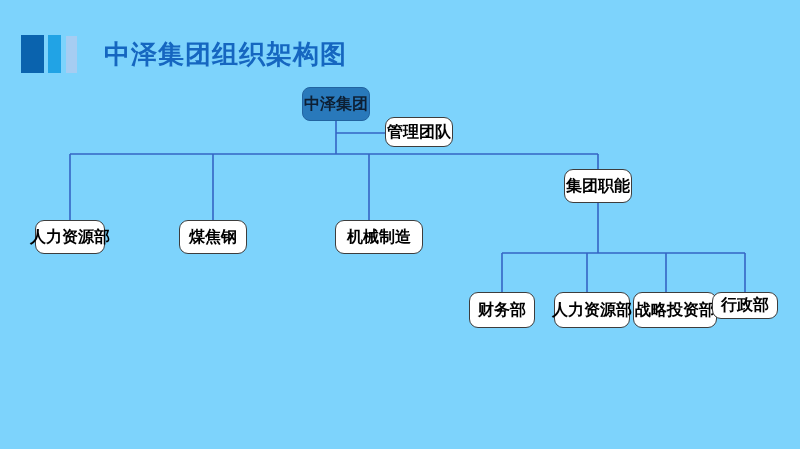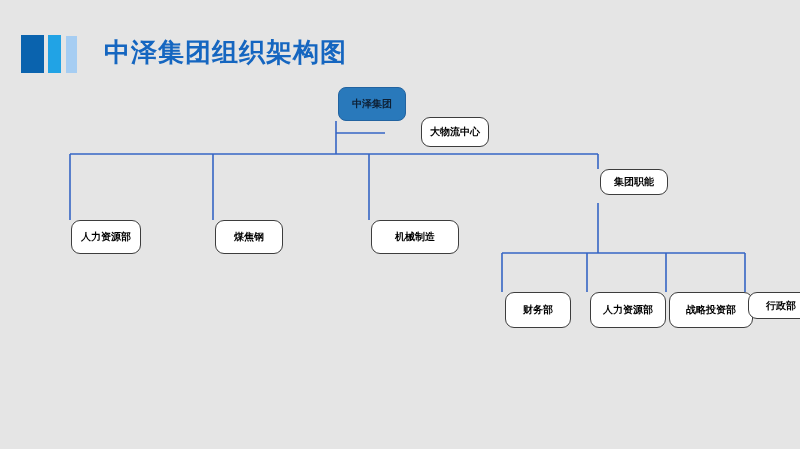--- a/index.html
+++ b/index.html
@@ -5,23 +5,22 @@
   html, body {
     margin: 0;
     padding: 0;
     background: #ffffff;
     font-family: "Liberation Sans", sans-serif;
   }
   .slide {
     position: relative;
     width: 800px;
     height: 449px;
-    background: #e5e5e5;
+    background: #7dd3fc;
     overflow: hidden;
-    font-family: Liberation Mono, monospace;
   }
   
   .header {
     position: absolute;
     left: 21px;
     top: 35px;
     height: 38px;
     display: flex;
     align-items: center;
   }
@@ -58,25 +57,24 @@
   .node {
     position: absolute;
     box-sizing: border-box;
     display: flex;
     align-items: center;
     justify-content: center;
     border-radius: 9px;
     background: #ffffff;
     border: 1.4px solid #3d3d3d;
     color: #000000;
-    font-size: 10px;
+    font-size: 16px;
     font-weight: bold;
     white-space: nowrap;
     text-align: center;
-    margin-left: 36px;
   }
   .node.root {
     background: #2979bb;
     border: 1px solid #2263a0;
     border-radius: 8px;
     color: #0d1f33;
   }
 </style>
 </head>
 <body>
@@ -110,25 +108,25 @@
     <line x1="502" y1="253" x2="745" y2="253"></line>
 
     <line x1="502" y1="253" x2="502" y2="292"></line>
     <line x1="587" y1="253" x2="587" y2="292"></line>
     <line x1="666" y1="253" x2="666" y2="292"></line>
     <line x1="745" y1="253" x2="745" y2="292"></line>
   </svg>
 
   <div class="node root" style="left:302px; top:87px; width:68px; height:34px;">中泽集团</div>
 
-  <div class="node" style="left:385px; top:117px; width:68px; height:30px;">大物流中心</div>
+  <div class="node" style="left:385px; top:117px; width:68px; height:30px;">管理团队</div>
 
   <div class="node" style="left:35px; top:220px; width:70px; height:34px;">人力资源部</div>
   <div class="node" style="left:179px; top:220px; width:68px; height:34px;text-align:center;">煤焦钢</div>
   <div class="node" style="left:335px; top:220px; width:88px; height:34px;">机械制造</div>
-  <div class="node" style="left:564px; top:169px; width:68px; height:26px;">集团职能</div>
+  <div class="node" style="left:564px; top:169px; width:68px; height:34px;">集团职能</div>
 
   <div class="node" style="left:469px; top:292px; width:66px; height:36px;">财务部</div>
   <div class="node" style="left:554px; top:292px; width:76px; height:36px;">人力资源部</div>
   <div class="node" style="left:633px; top:292px; width:84px; height:36px;">战略投资部</div>
   <div class="node" style="left:712px; top:292px; width:66px; height:27px;">行政部</div>
 
 </div>
 
 </body></html>

